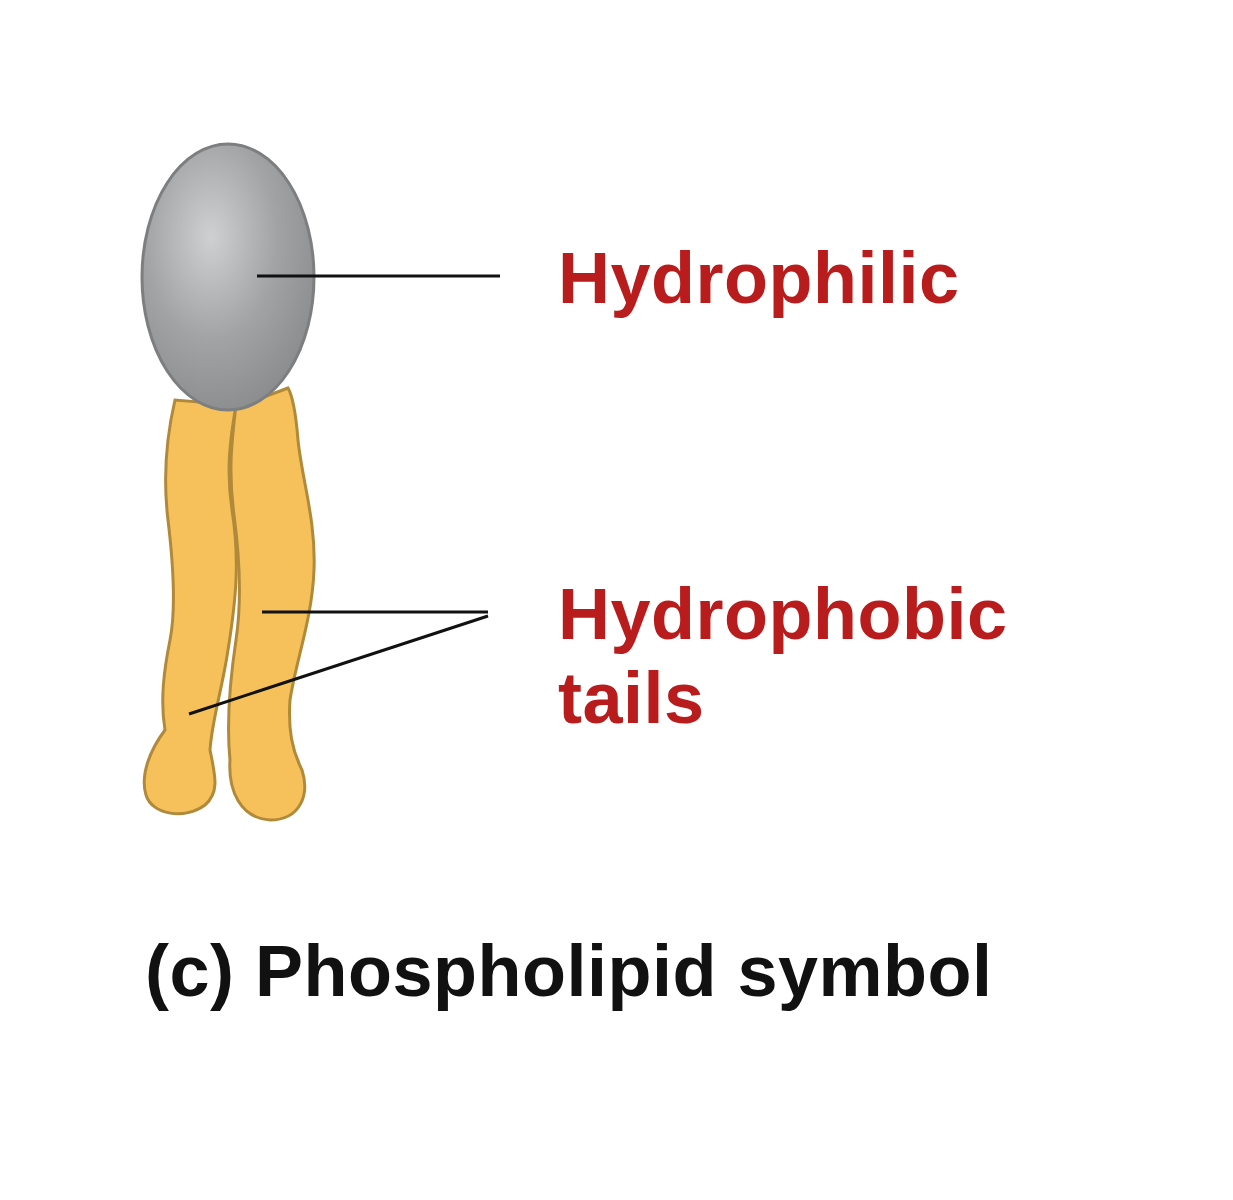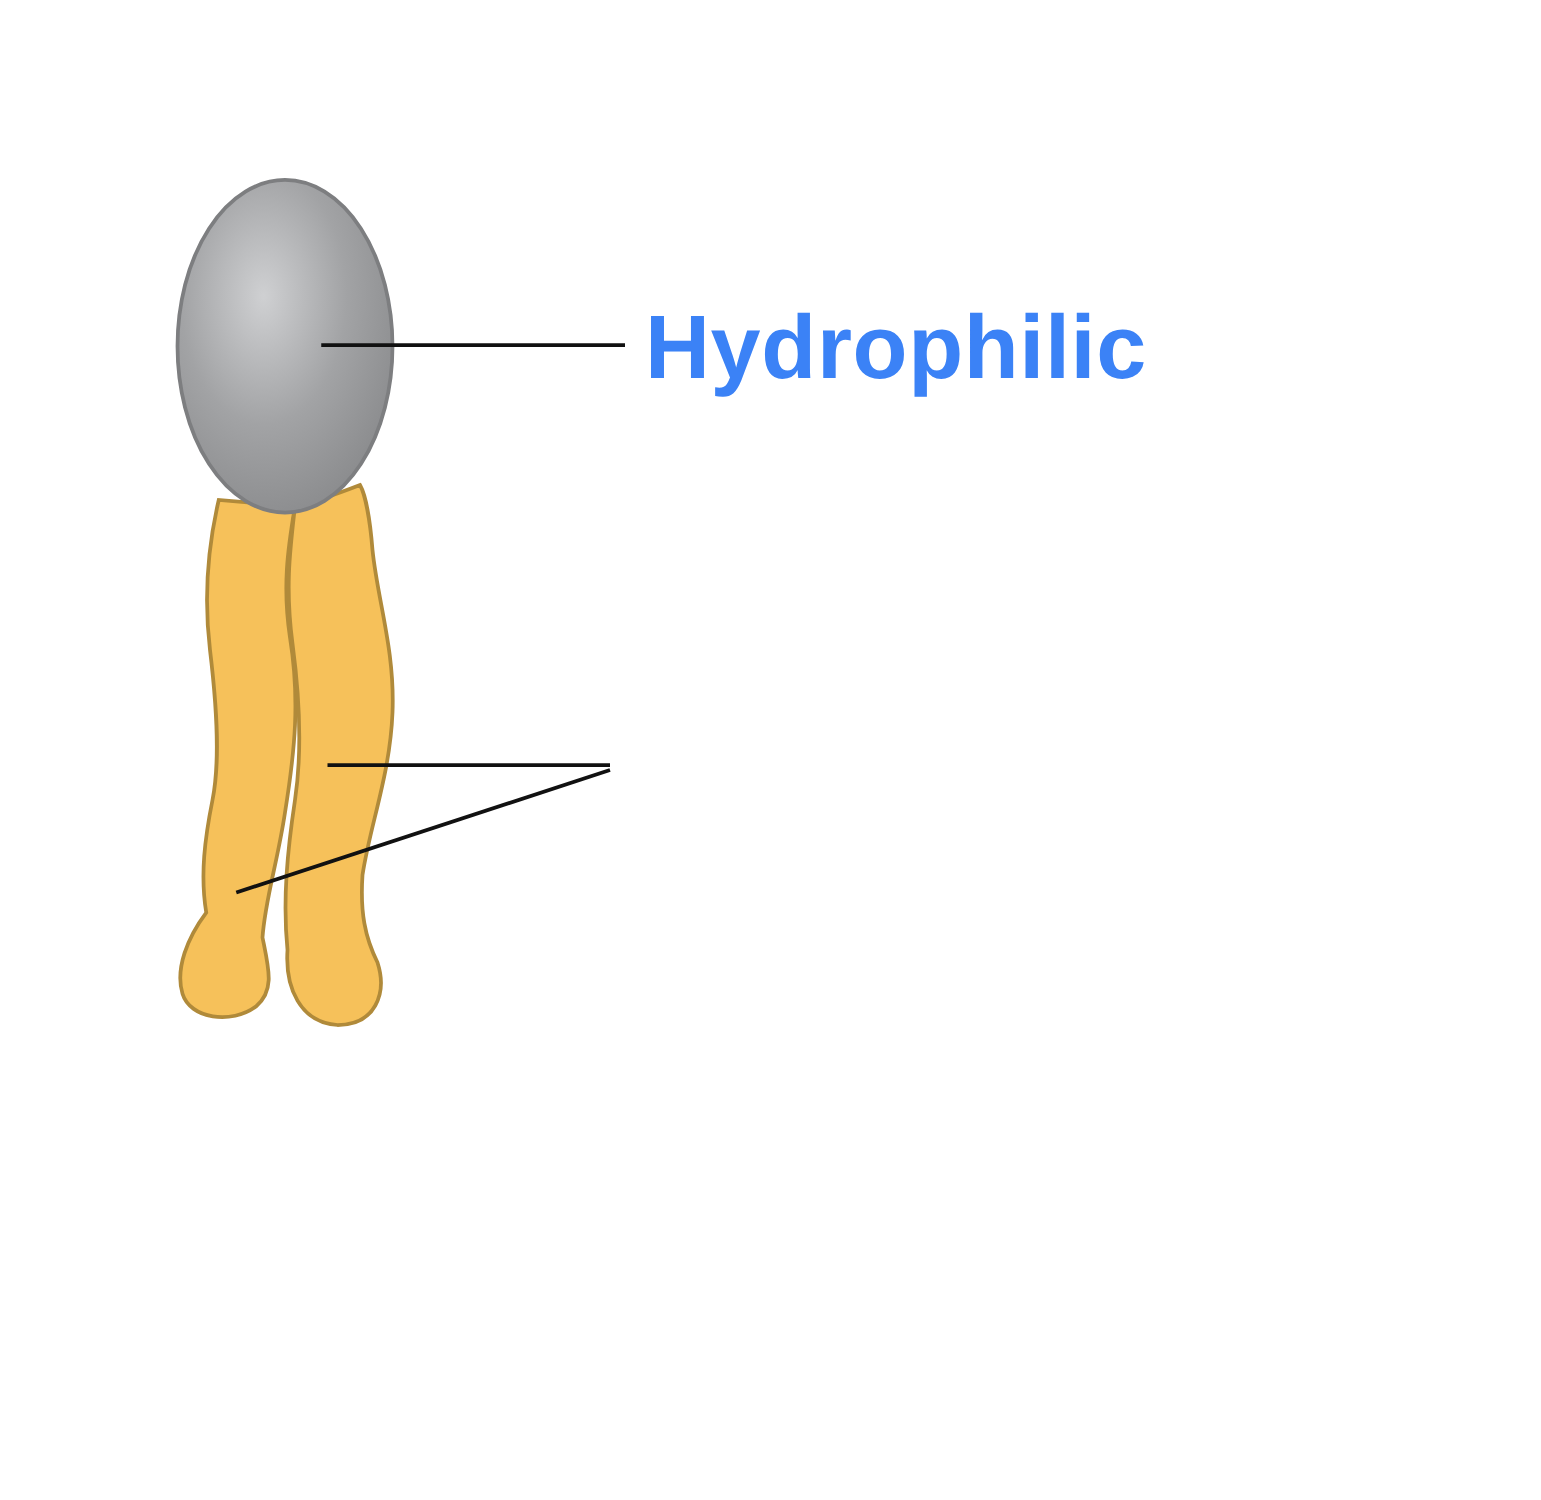--- a/index.html
+++ b/index.html
@@ -2,24 +2,25 @@
 <html><head>
 <meta charset="utf-8">
 <style>
   html, body { margin: 0; padding: 0; background: #ffffff; }
   body { width: 1233px; height: 1200px; position: relative; overflow: hidden; font-family: "Liberation Sans", sans-serif; }
   .canvas { position: absolute; left: 0; top: 0; width: 1233px; height: 1200px; }
   .label {
     position: absolute;
     font-family: "Liberation Sans", sans-serif;
     font-weight: bold;
-    color: #3b82f6;
+    color: #b91c1c;
     font-size: 72px;
     line-height: 84px;
     letter-spacing: 0.5px;
+    margin-left: 42px;
   }
   .label span { display: block; }
   .caption {
     position: absolute;
     left: 145px; top: 930px;
     font-family: "Liberation Sans", sans-serif;
     font-weight: bold;
     font-size: 72px;
     color: #111;
     white-space: nowrap;
@@ -48,14 +49,19 @@
 
     <line x1="257" y1="276" x2="500" y2="276" stroke="#111" stroke-width="3"></line>
     <line x1="262" y1="612" x2="488" y2="612" stroke="#111" stroke-width="3"></line>
     <line x1="189" y1="714" x2="488" y2="616" stroke="#111" stroke-width="3"></line>
   </svg>
 
   <div class="label" style="left:516px; top:236px;">
     <span>Hydrophilic</span>
   </div>
 
+  <div class="label" style="left:516px; top:572px;">
+    <span>Hydrophobic</span>
+    <span>tails</span>
+  </div>
 
+  <div class="caption">(c) Phospholipid symbol</div>
 </div>
 
 </body></html>

